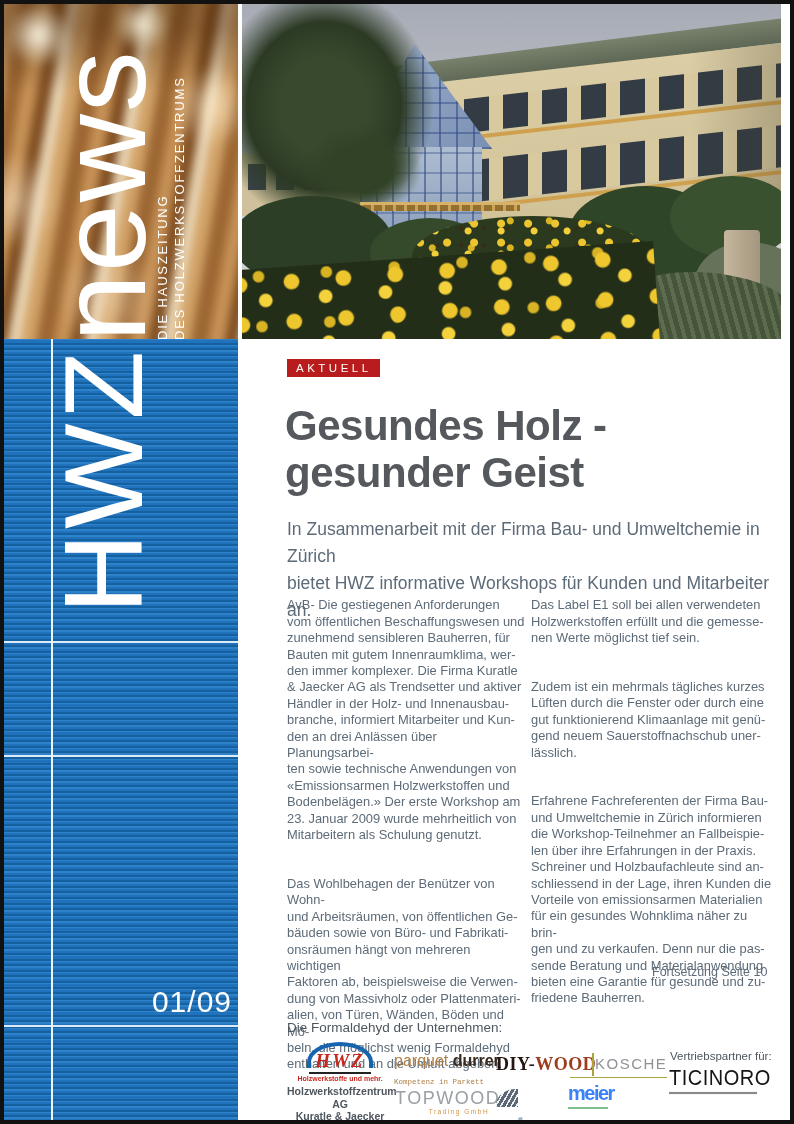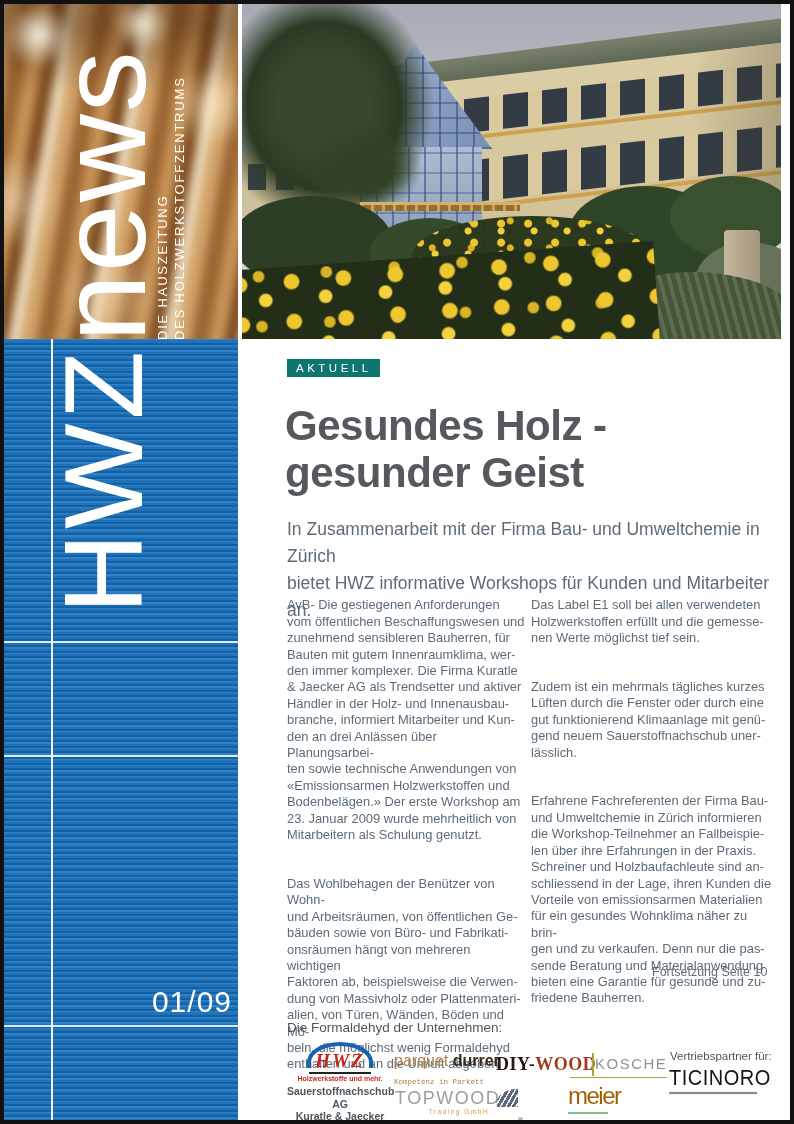--- a/index.html
+++ b/index.html
@@ -94,21 +94,21 @@
       radial-gradient(circle at 28% 38%, #eec62e 0 7px, rgba(0,0,0,0) 8.5px),
       radial-gradient(circle at 66% 70%, #f4d23c 0 6px, rgba(0,0,0,0) 7.5px),
       radial-gradient(circle at 50% 16%, #d8b424 0 5px, rgba(0,0,0,0) 6.5px),
       radial-gradient(circle at 30% 40%, #432f12 0 2.5px, rgba(0,0,0,0) 3.5px),
       radial-gradient(circle at 68% 72%, #3a2a10 0 2px, rgba(0,0,0,0) 3px),
       #232e18;
     background-size:52px 40px,60px 46px,68px 50px,52px 40px,60px 46px;}
   .sage{left:378px;top:268px;width:175px;height:75px;border-radius:40% 60% 30% 50%;
     background:repeating-linear-gradient(75deg,#5d6b4e 0 4px,#46543a 4px 9px);}
   
-  .badge{position:absolute;left:283px;top:355px;background:#0f766e;color:#fff;
+  .badge{position:absolute;left:283px;top:355px;background:#b91c1c;color:#fff;
     font-size:11.5px;letter-spacing:3.5px;padding:3px 8px 3px 9px;}
   .headline{position:absolute;left:281px;top:398px;font-size:42px;line-height:47px;
     font-weight:700;color:#55595d;white-space:pre-line;letter-spacing:-0.5px;}
   .lead{position:absolute;left:283px;top:512px;width:490px;font-size:17.5px;line-height:27px;
     color:#5d6b78;white-space:pre-line;}
   .col{position:absolute;top:577px;font-size:12.9px;line-height:16.4px;color:#5d6b78;white-space:pre-line;}
   .col p{margin:0 0 16px 0;}
   .col-left{left:283px;width:240px;}
   .col-right{left:527px;width:245px;}
   .continuation{position:absolute;left:648px;top:948px;font-size:12.5px;color:#5d6b78;margin-top:13px;}
@@ -139,21 +139,21 @@
   .topwood .chev{color:#3f7cb0;font-weight:700;font-size:16px;letter-spacing:-2px;}
   .topwood .sub{font-size:6.5px;color:#d59543;text-align:right;margin-top:-1px;margin-right:18px;}
   .buz{position:absolute;left:496px;top:1083px;width:60px;}
   .buz .icon{position:absolute;left:-4px;top:2px;width:22px;height:18px;border-radius:100% 0 0 12%;
     background:repeating-linear-gradient(120deg,#5c6875 0 3px,#eef0f2 3px 4.5px);}
   .buz .word{margin-left:16px;font-size:20px;font-weight:700;font-style:italic;color:#b9c9d6;
     -webkit-text-stroke:1px #8ca3b5;letter-spacing:1px;margin-top:28px;}
   .buz .line{height:1.5px;background:#7aa3c0;margin-top:0;}
   .buz .microbar{width:24px;}
   .meier{position:absolute;left:564px;top:1078px;}
-  .meier .word{font-size:24px;font-weight:400;letter-spacing:-1.5px;color:#a16207;
+  .meier .word{font-size:20px;font-weight:700;letter-spacing:-1.5px;color:#3b82f6;
     text-shadow:1.2px 0 #fff,-1.2px 0 #fff,0 1.2px #fff;}
   .meier .microbar{width:40px;background:#7fbf8d;}
 </style>
 </head>
 <body>
 
 <div class="page">
 
   <div class="wood-photo">
     <div class="blur"></div>
@@ -257,21 +257,21 @@
   </div>
   <div class="continuation">Fortsetzung Seite 10</div>
 
   <div class="footer-heading">Die Formaldehyd der Unternehmen:</div>
 
   <div class="hwz-logo">
     <div class="hwz-arc"></div>
     <div><span class="hwz-word">HWZ</span></div>
     <div class="hwz-tag">Holzwerkstoffe und mehr.</div>
     <div class="hwz-co">
-      <div>Sauerstoffnachschub AG</div>
+      <div>Holzwerkstoffzentrum AG</div>
       <div>Kuratle &amp; Jaecker AG</div>
     </div>
   </div>
 
   <div class="parquet">
     <span class="w1">parquet </span><span class="w2">durrer</span>
     <div class="sub">Kompetenz in Parkett</div>
   </div>
 
   <div class="diywood">

